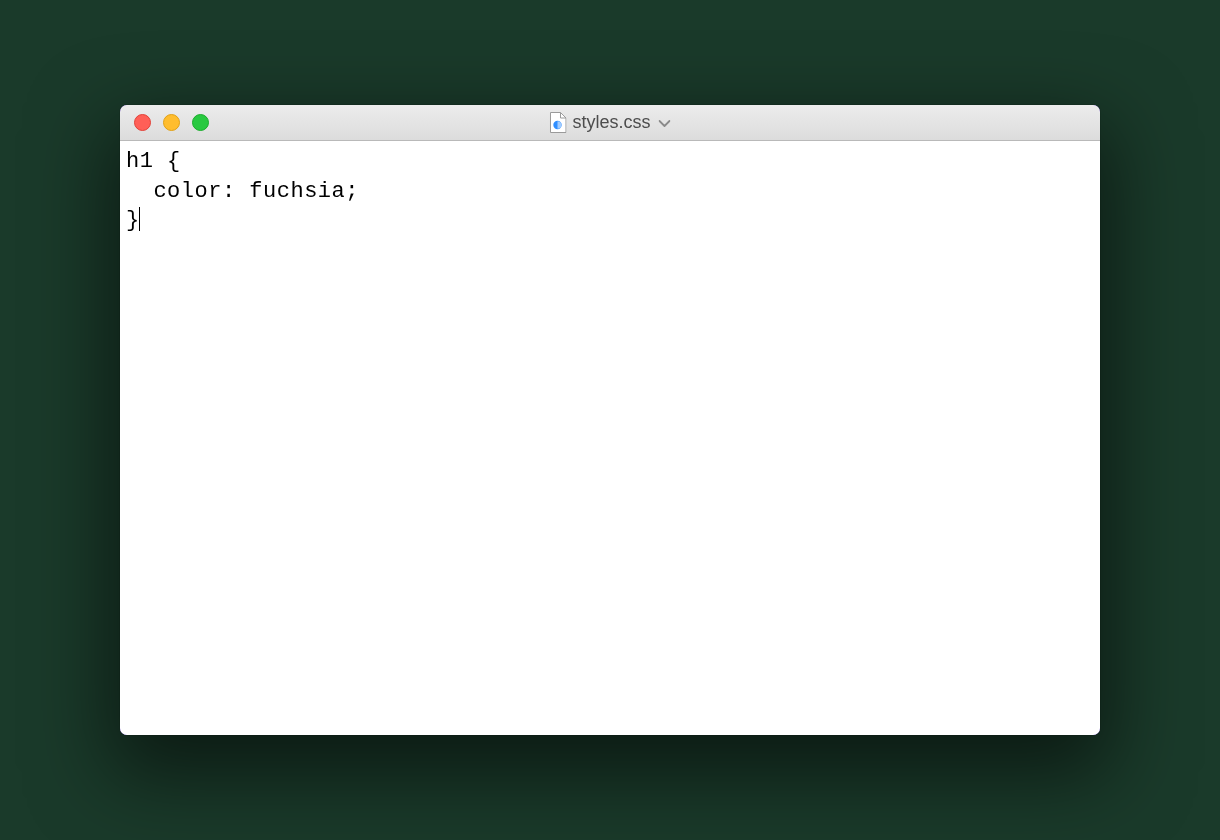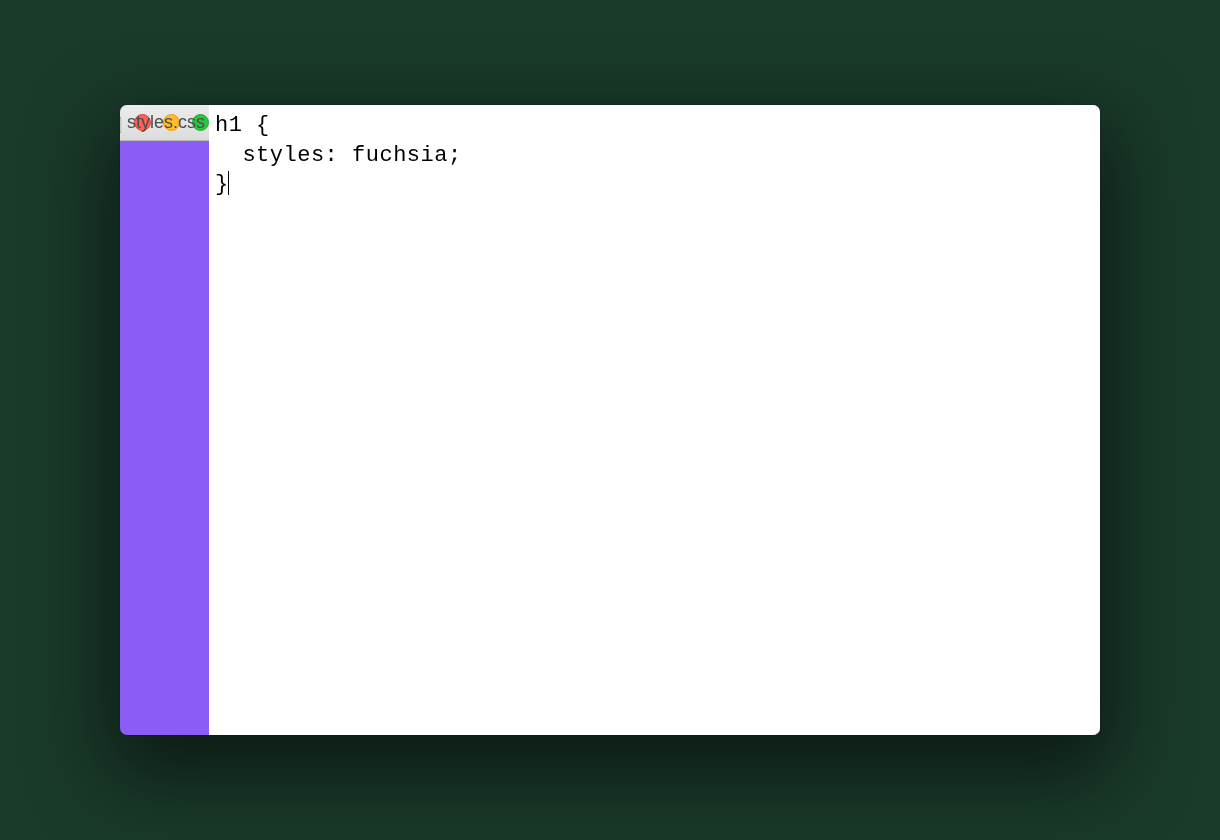--- a/index.html
+++ b/index.html
@@ -17,21 +17,21 @@
       font-family: -apple-system, BlinkMacSystemFont, "Helvetica Neue", sans-serif;
     }
     .window {
       width: 980px;
       height: 630px;
       background: #8b5cf6;
       border-radius: 7px;
       box-shadow: 0 30px 80px 10px rgba(0,0,0,0.55), 0 0 0 1px rgba(0,0,0,0.08);
       overflow: hidden;
       display: flex;
-      flex-direction: row;
+      flex-direction: column;
       position: relative;
       justify-content: center;
     }
     .titlebar {
       height: 36px;
       background: linear-gradient(to bottom, #ececec 0%, #dcdcdc 100%);
       border-bottom: 1px solid #b9b9b9;
       display: flex;
       align-items: center;
       position: relative;
@@ -127,16 +127,16 @@
       <span class="title-text">styles.css</span>
       <span class="chevron">
         <svg width="12" height="8" viewBox="0 0 12 8">
           <path d="M1 1 L6 6 L11 1" fill="none" stroke="#8a8a8a" stroke-width="1.8" stroke-linecap="round" stroke-linejoin="round"></path>
         </svg>
       </span>
     </div>
   </div>
   <div class="editor">
     <pre><span>h1 {</span>
-<span>  styles: fuchsia;</span>
+<span>  color: fuchsia;</span>
 <span>}</span><span class="cursor"></span></pre>
   </div>
 </div>
 
 </body></html>

